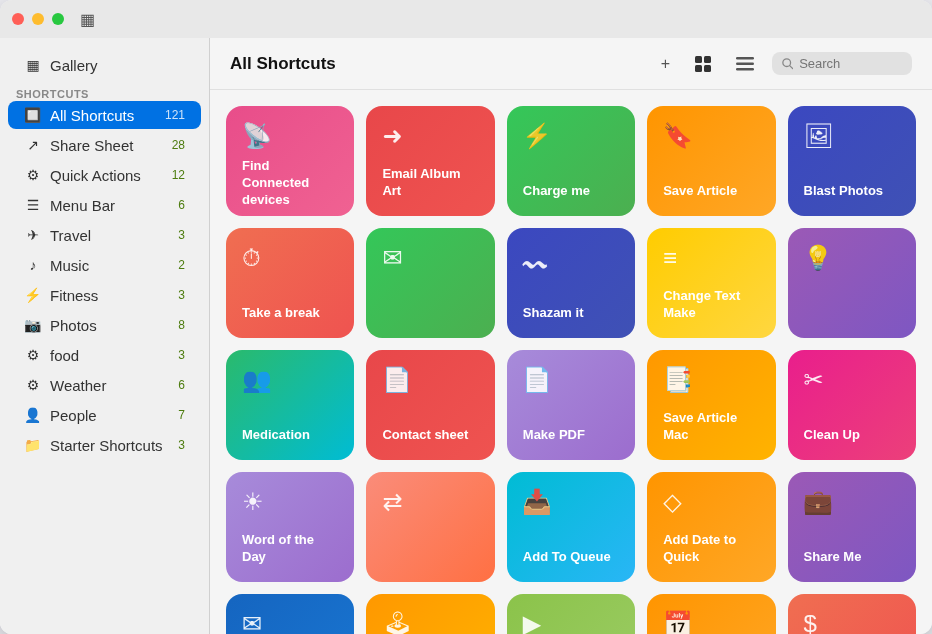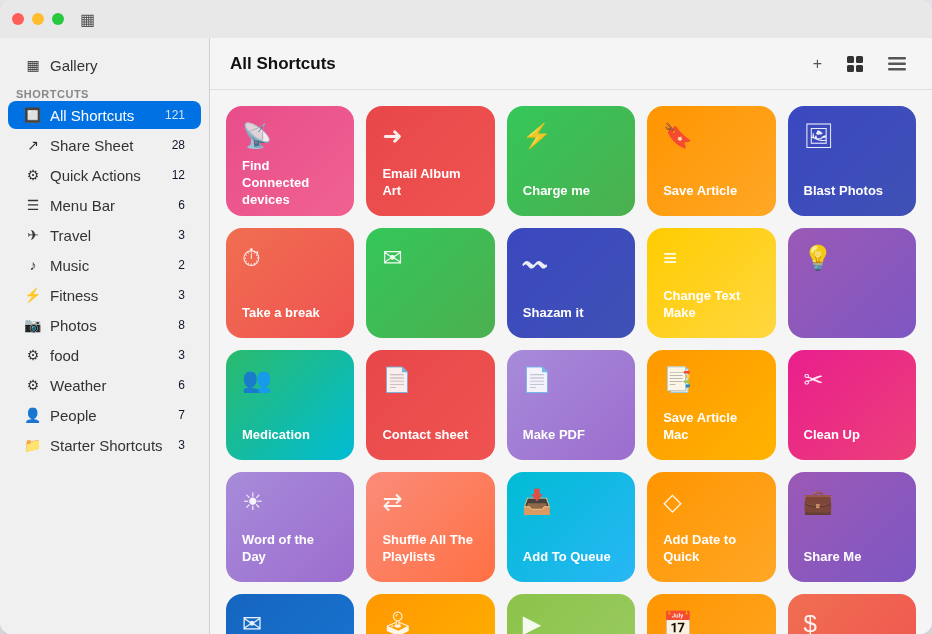--- a/index.html
+++ b/index.html
@@ -93,21 +93,21 @@
       font-size: 14px;
     }
 
     .sidebar-item-label {
       flex: 1;
       font-size: 15px;
     }
 
     .sidebar-item-count {
       font-size: 12px;
-      color: #0f172a;
+      color: #4d7c0f;
       min-width: 20px;
       text-align: right;
     }
 
     .sidebar-item.active .sidebar-item-count {
       color: rgba(255,255,255,0.8);
     }
 
     .sidebar-section-header {
       font-size: 11px;
@@ -328,20 +328,27 @@
             <rect x="10" y="10" width="7" height="7" rx="1.5" fill="#333"></rect>
           </svg>
         </button>
         <button class="header-btn">
           <svg width="18" height="14" viewBox="0 0 18 14">
             <rect x="0" y="0" width="18" height="2.5" rx="1.2" fill="#555"></rect>
             <rect x="0" y="5.5" width="18" height="2.5" rx="1.2" fill="#555"></rect>
             <rect x="0" y="11" width="18" height="2.5" rx="1.2" fill="#555"></rect>
           </svg>
         </button>
+        <div class="search-bar">
+          <svg width="13" height="13" viewBox="0 0 13 13">
+            <circle cx="5.5" cy="5.5" r="4.5" stroke="#888" stroke-width="1.5" fill="none"></circle>
+            <line x1="9" y1="9" x2="12.5" y2="12.5" stroke="#888" stroke-width="1.5" stroke-linecap="round"></line>
+          </svg>
+          <input type="text" placeholder="Search" style="">
+        </div>
       </div>
 
       <div class="grid-container">
 
         <div class="shortcut-card bg-pink">
           <div class="card-icon">📡</div>
           <div class="card-label">Find Connected devices</div>
         </div>
         <div class="shortcut-card bg-red">
           <div class="card-icon">➜</div>
@@ -399,21 +406,20 @@
           <div class="card-icon">✂</div>
           <div class="card-label">Clean Up</div>
         </div>
 
         <div class="shortcut-card bg-lavender">
           <div class="card-icon">☀</div>
           <div class="card-label">Word of the Day</div>
         </div>
         <div class="shortcut-card bg-salmon">
           <div class="card-icon">⇄</div>
-          <div class="card-label">Shuffle All The Playlists</div>
         </div>
         <div class="shortcut-card bg-cyan">
           <div class="card-icon">📥</div>
           <div class="card-label">Add To Queue</div>
         </div>
         <div class="shortcut-card bg-orange">
           <div class="card-icon">◇</div>
           <div class="card-label">Add Date to Quick</div>
         </div>
         <div class="shortcut-card bg-purple">

